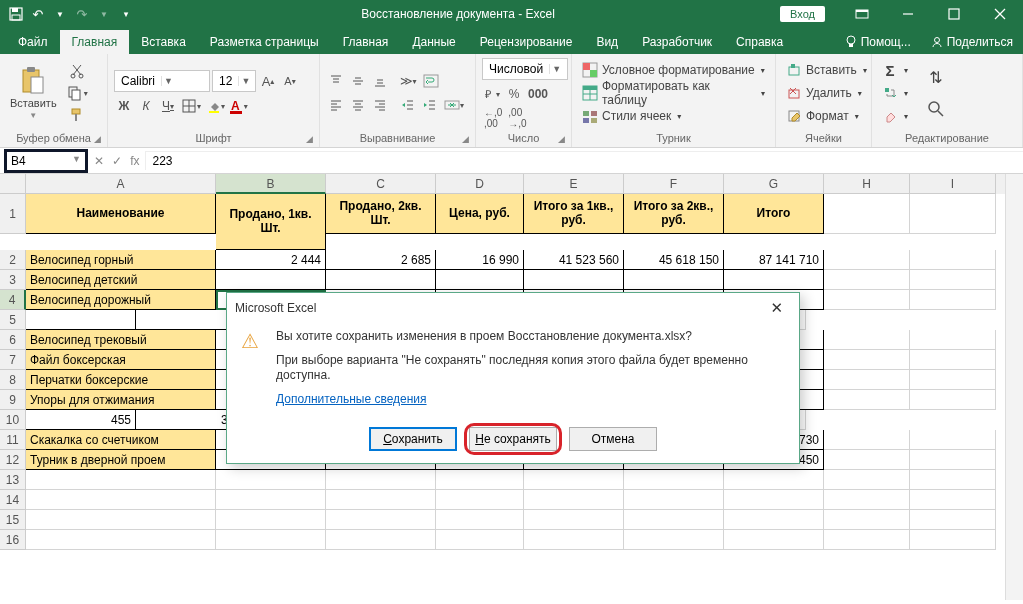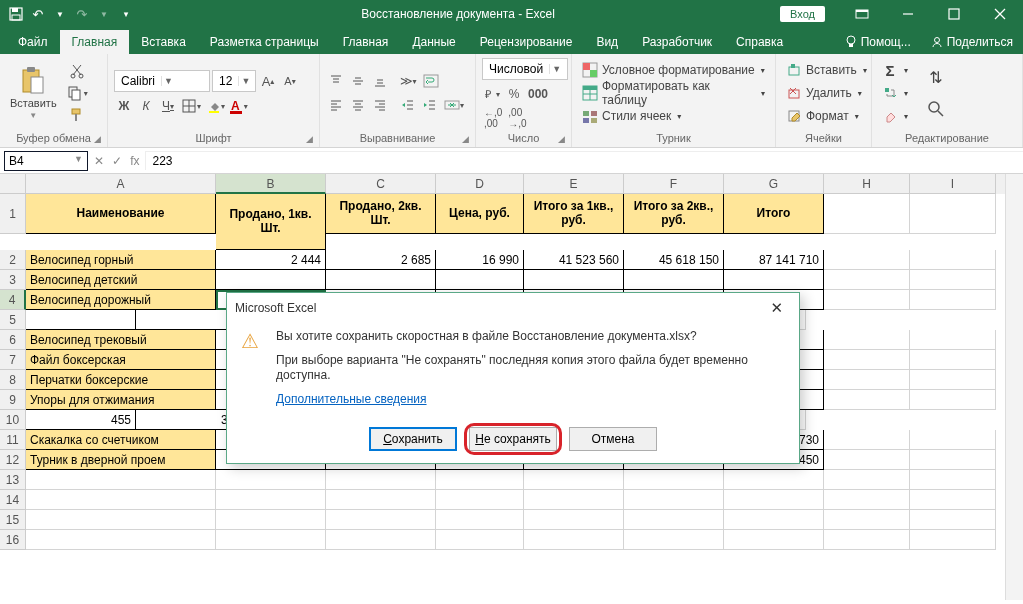--- a/index.html
+++ b/index.html
@@ -38,21 +38,21 @@
 .sbtn.i { font-style: italic; }
 .sbtn.u { text-decoration: underline; }
 .combo { display: flex; align-items: center; border: 1px solid #c8c8c8; background: #fff; height: 22px; font-size: 12px; }
 .combo .cval { padding: 0 6px; }
 .combo .carrow { width: 14px; text-align: center; color: #666; border-left: 1px solid #e0e0e0; font-size: 9px; }
 .lbtn { display: flex; align-items: center; gap: 4px; font-size: 12px; color: #444; padding: 1px 4px; height: 22px; }
 .lbtn .lico { width: 16px; height: 16px; display: flex; align-items: center; justify-content: center; font-size: 13px; }
 
 
 .fbar { height: 26px; border-bottom: 1px solid #d4d4d4; display: flex; align-items: center; background: #fff; }
-.namebox { width: 84px; border: 1px solid #0f172a; margin: 2px 0 2px 4px; padding: 2px 4px; font-size: 12px; display: flex; }
+.namebox { width: 84px; border: 3px solid #0f172a; margin: 2px 0 2px 4px; padding: 2px 4px; font-size: 12px; display: flex; }
 .namebox .nbarrow { margin-left: auto; color: #888; font-size: 9px; }
 .fxbtns { display: flex; padding: 0 6px; gap: 8px; color: #888; font-size: 12px; }
 .fxbtns .fx { }
 .fxinput { flex: 1; border-top: 1px solid #eee; border-left: 1px solid #eee; padding: 2px 6px; font-size: 12px; }
 
 
 .grid-wrap { position: relative; height: 426px; display: flex; }
 .grid { flex: 1; overflow: hidden; position: relative; }
 .colheads { display: flex; position: sticky; top: 0; background: #f0f0f0; height: 20px; }
 .corner { width: 26px; height: 20px; background: #f0f0f0; border-right: 1px solid #ccc; border-bottom: 1px solid #ccc; }
@@ -719,21 +719,21 @@
 </div>
 
 <div class="dialog-overlay">
   <div class="dlg-title">
     <span>Microsoft Excel</span>
     <span class="dlg-close">✕</span>
   </div>
   <div class="dlg-body">
     <div class="warn">⚠</div>
     <div class="msg">
-      <p>Вы хотите сохранить скоростная в файле Восстановление документа.xlsx?</p>
+      <p>Вы хотите сохранить изменения в проем Восстановление документа.xlsx?</p>
       <p>При выборе варианта "Не сохранять" последняя копия этого файла будет временно доступна.</p>
       <p><a href="#">Дополнительные сведения</a></p>
     </div>
   </div>
   <div class="dlg-btns">
     <button class="focus"><span class="ul">С</span><span>охранить</span></button>
     <span class="highlight"><button><span class="ul">Н</span><span>е сохранять</span></button></span>
     <button>Отмена</button>
   </div>
 </div>

